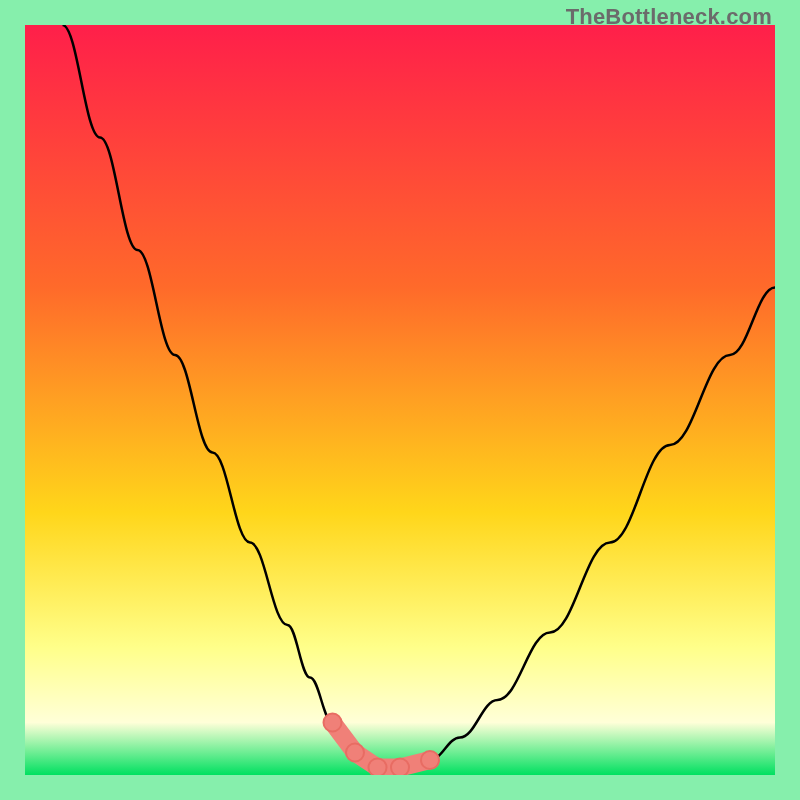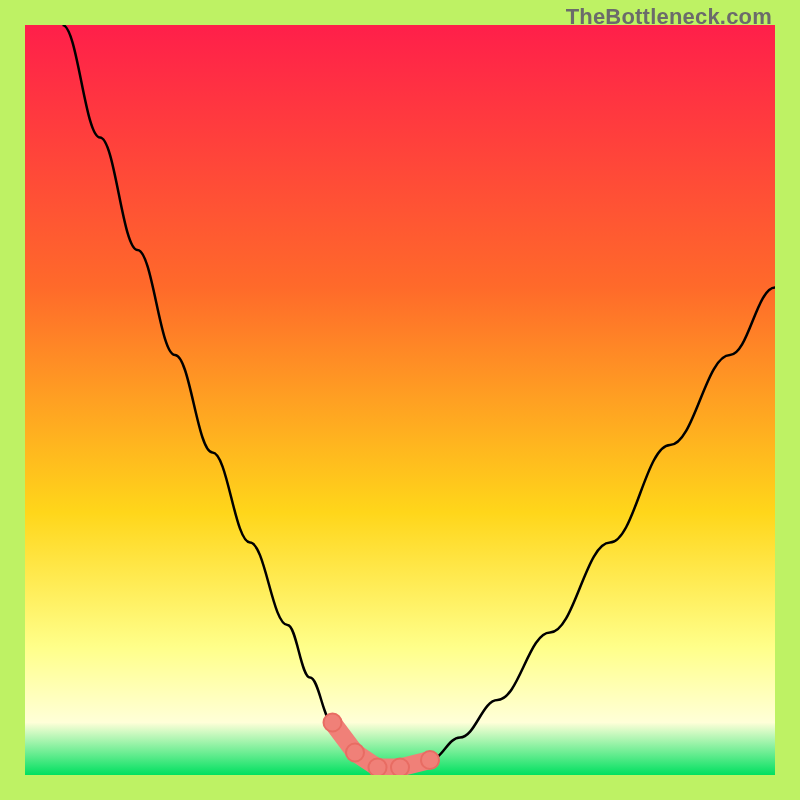--- a/index.html
+++ b/index.html
@@ -1,21 +1,21 @@
 <!DOCTYPE html>
 <html><head>
 <meta charset="utf-8">
 <style>
   * { margin: 0; padding: 0; box-sizing: border-box; }
   html, body { width: 800px; height: 800px; overflow: hidden; }
   body { background: #000; font-family: Arial, sans-serif; }
   .outer {
     width: 800px;
     height: 800px;
-    background: #bef264;
+    background: #86efac;
     position: relative;
   }
   .plot {
     position: absolute;
     left: 25px;
     top: 25px;
     width: 750px;
     height: 750px;
   }
   .watermark {

